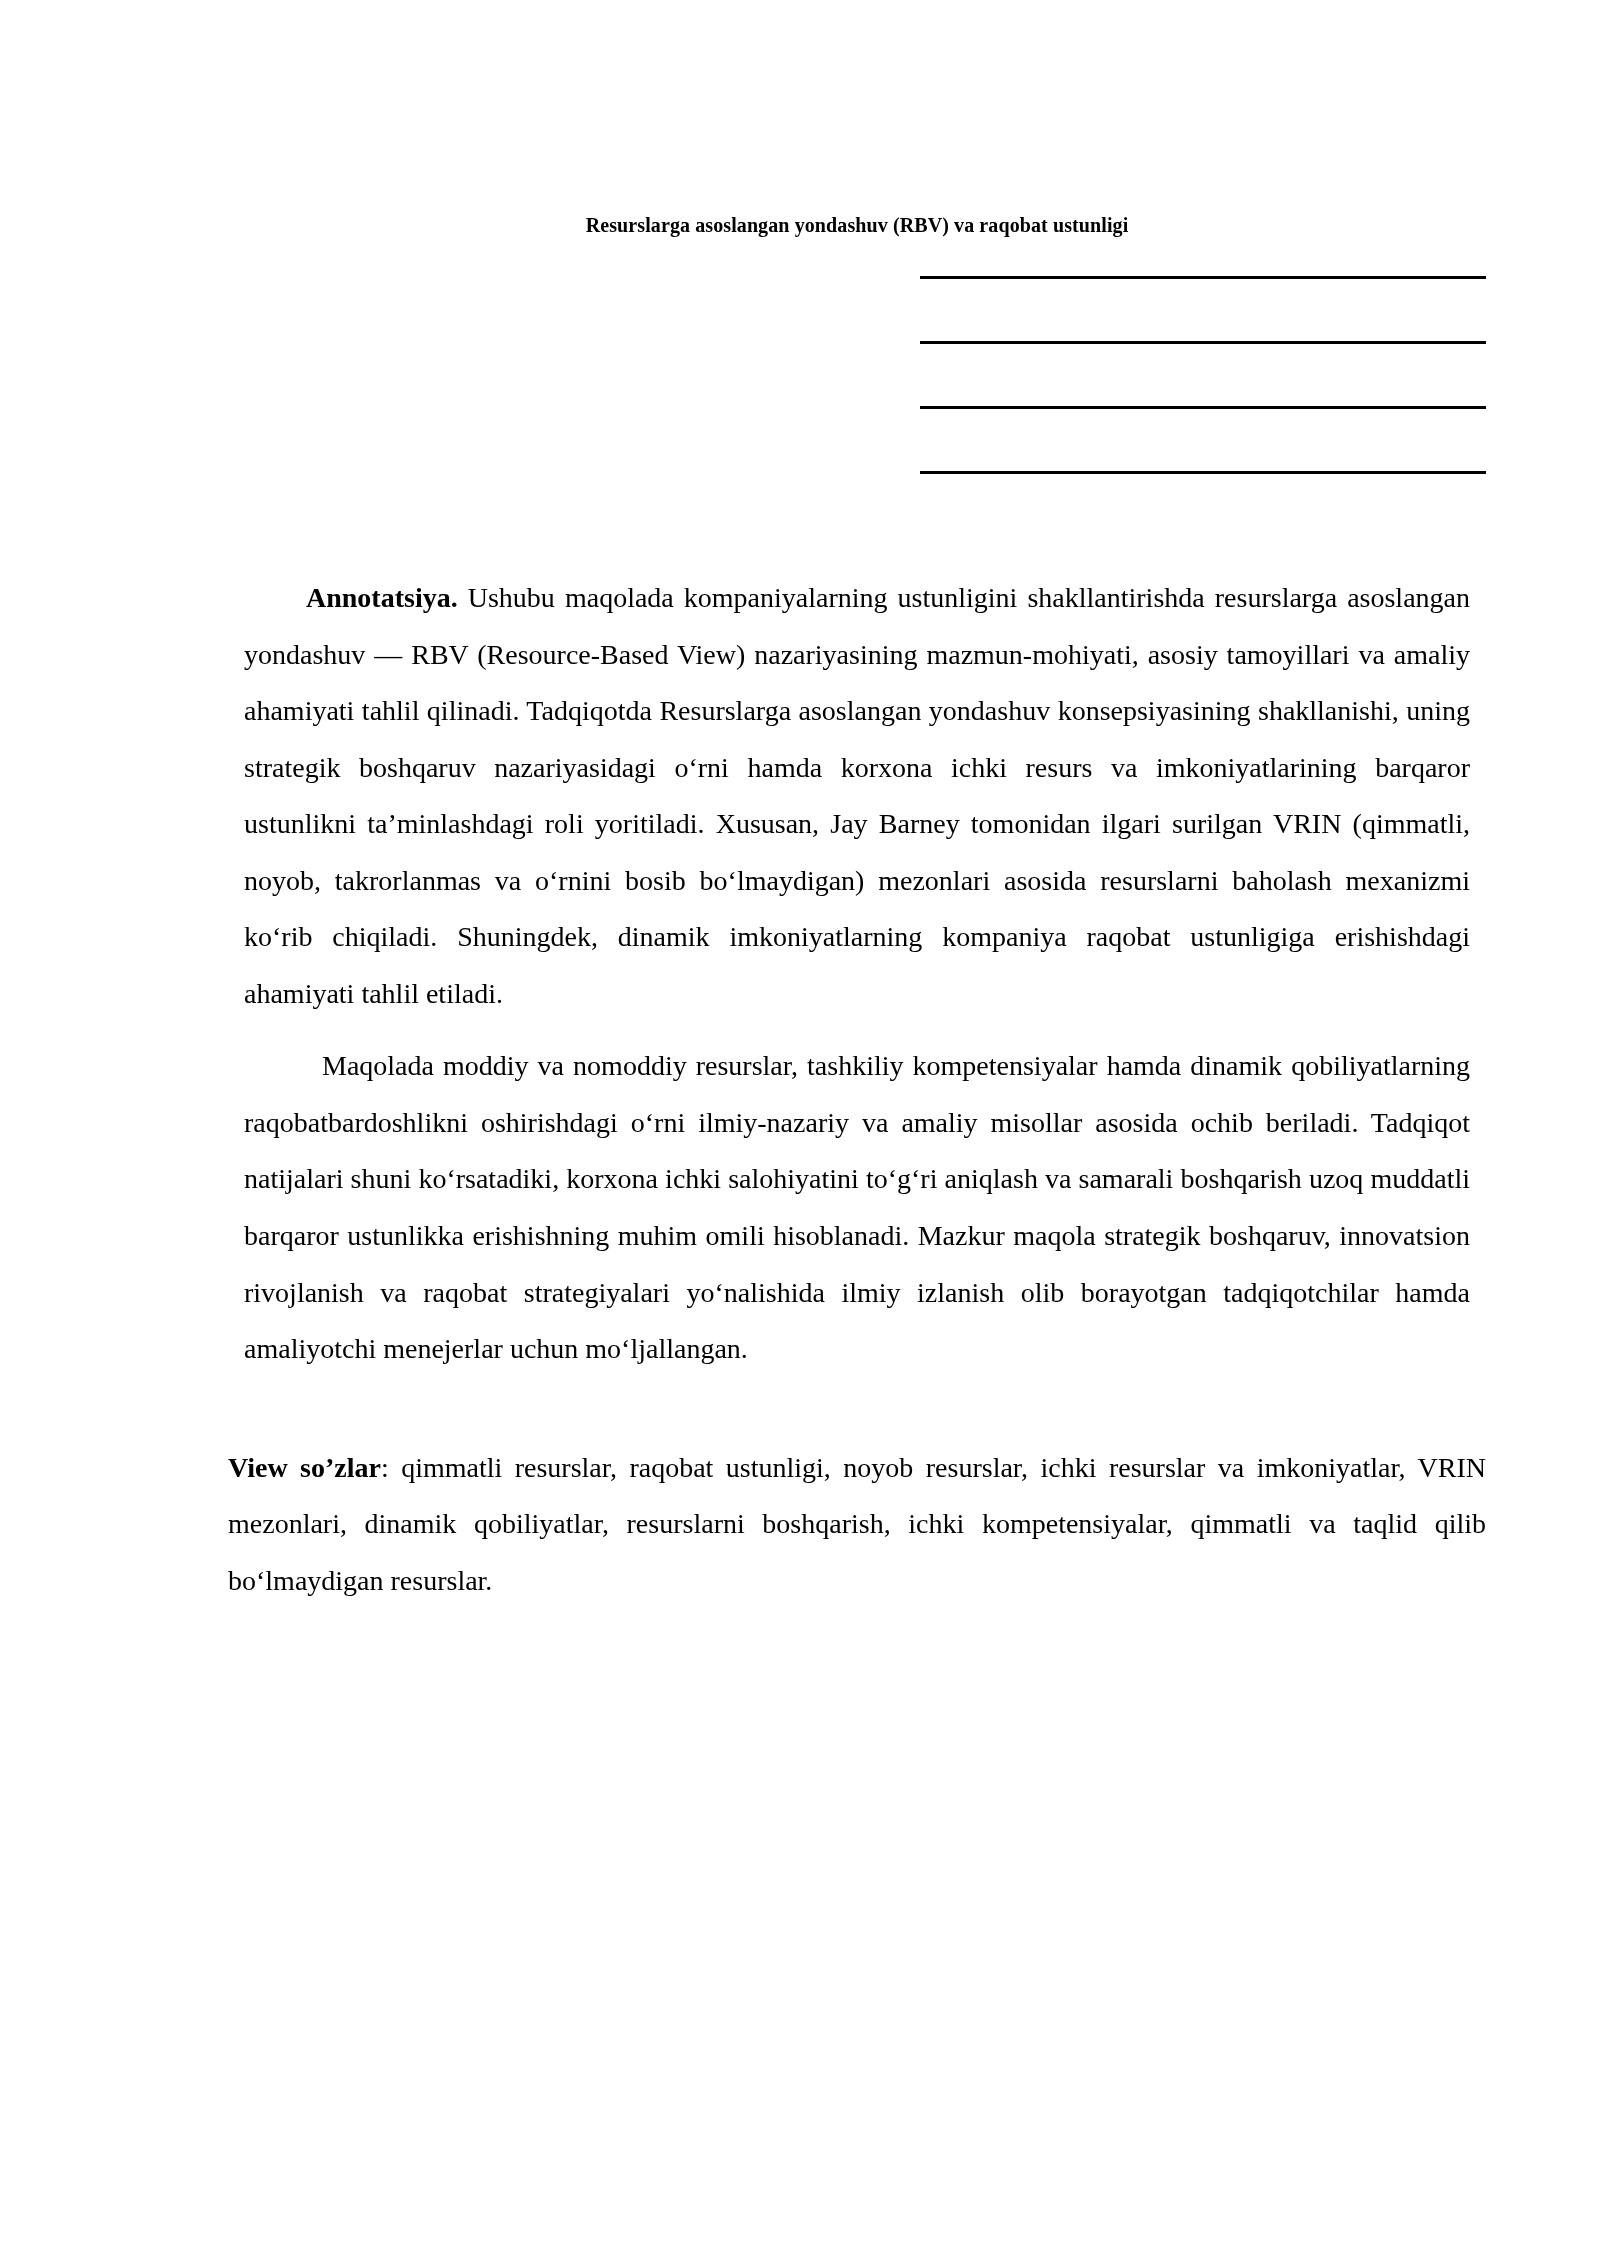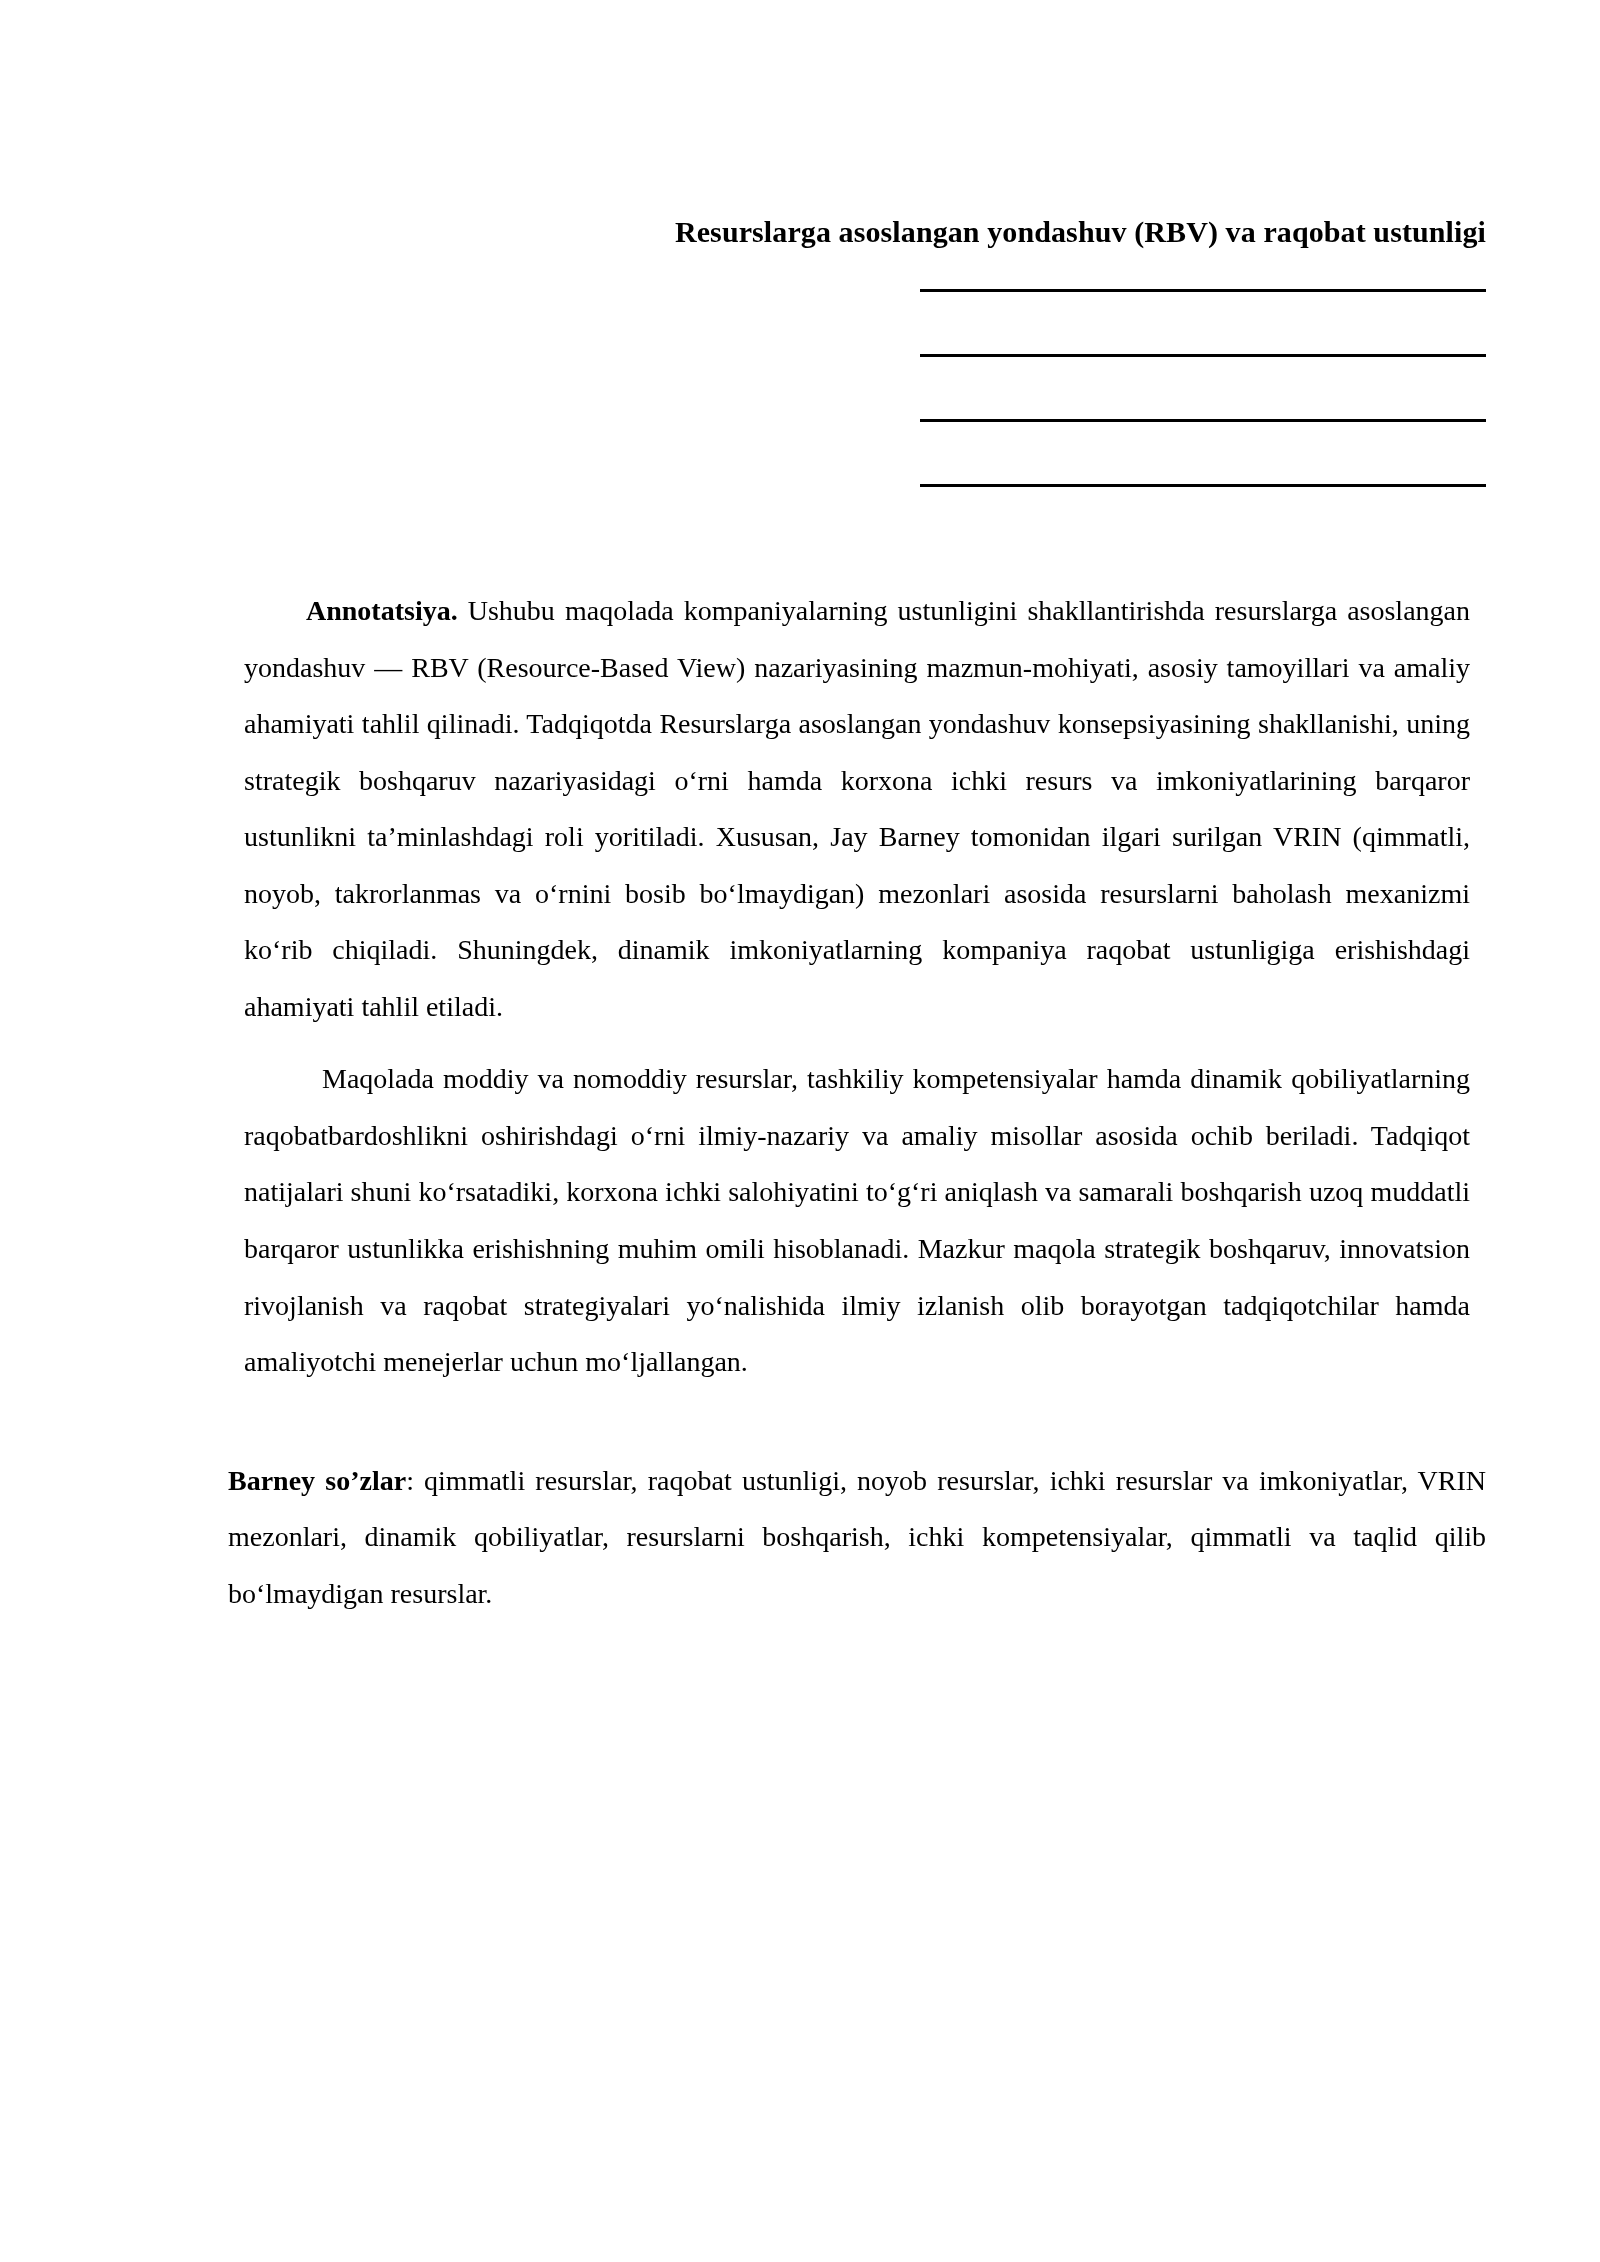--- a/index.html
+++ b/index.html
@@ -17,23 +17,23 @@
     font-family: "Liberation Serif", "DejaVu Serif", serif;
     color: #000000;
   }
   .content {
     position: absolute;
     left: 228px;
     top: 0;
     width: 1258px;
   }
   .doc-title {
-    font-size: 30px;
+    font-size: 20px;
     font-weight: bold;
-    text-align: right;
+    text-align: center;
     line-height: 1.3;
     margin-top: 212px;
     margin-bottom: 0;
     letter-spacing: 0.1px;
   }
   .author-lines {
     margin-top: 38px;
     display: flex;
     flex-direction: column;
     align-items: flex-end;
@@ -99,17 +99,17 @@
       <div class="author-line"></div>
     </div>
 
     <div class="abstract-block">
       <p class="body-par par-indent-1"><span class="lead">Annotatsiya.</span><span> Ushubu maqolada kompaniyalarning ustunligini shakllantirishda resurslarga asoslangan yondashuv — RBV (Resource-Based View) nazariyasining mazmun-mohiyati, asosiy tamoyillari va amaliy ahamiyati tahlil qilinadi. Tadqiqotda Resurslarga asoslangan yondashuv konsepsiyasining shakllanishi, uning strategik boshqaruv nazariyasidagi o‘rni hamda korxona ichki resurs va imkoniyatlarining barqaror ustunlikni ta’minlashdagi roli yoritiladi. Xususan, Jay Barney tomonidan ilgari surilgan VRIN (qimmatli, noyob, takrorlanmas va o‘rnini bosib bo‘lmaydigan) mezonlari asosida resurslarni baholash mexanizmi ko‘rib chiqiladi. Shuningdek, dinamik imkoniyatlarning kompaniya raqobat ustunligiga erishishdagi ahamiyati tahlil etiladi.</span></p>
 
       <p class="body-par par-indent-2">Maqolada moddiy va nomoddiy resurslar, tashkiliy kompetensiyalar hamda dinamik qobiliyatlarning raqobatbardoshlikni oshirishdagi o‘rni ilmiy-nazariy va amaliy misollar asosida ochib beriladi. Tadqiqot natijalari shuni ko‘rsatadiki, korxona ichki salohiyatini to‘g‘ri aniqlash va samarali boshqarish uzoq muddatli barqaror ustunlikka erishishning muhim omili hisoblanadi. Mazkur maqola strategik boshqaruv, innovatsion rivojlanish va raqobat strategiyalari yo‘nalishida ilmiy izlanish olib borayotgan tadqiqotchilar hamda amaliyotchi menejerlar uchun mo‘ljallangan.</p>
     </div>
 
     <div class="keywords-block">
-      <p class="keywords"><span class="kw-label">Barney so’zlar</span><span>: </span><span>qimmatli resurslar, raqobat ustunligi, noyob resurslar, ichki resurslar va imkoniyatlar, VRIN mezonlari, dinamik qobiliyatlar, resurslarni boshqarish, ichki kompetensiyalar, qimmatli va taqlid qilib bo‘lmaydigan resurslar.</span></p>
+      <p class="keywords"><span class="kw-label">View so’zlar</span><span>: </span><span>qimmatli resurslar, raqobat ustunligi, noyob resurslar, ichki resurslar va imkoniyatlar, VRIN mezonlari, dinamik qobiliyatlar, resurslarni boshqarish, ichki kompetensiyalar, qimmatli va taqlid qilib bo‘lmaydigan resurslar.</span></p>
     </div>
 
   </div>
 </div>
 
 </body></html>

